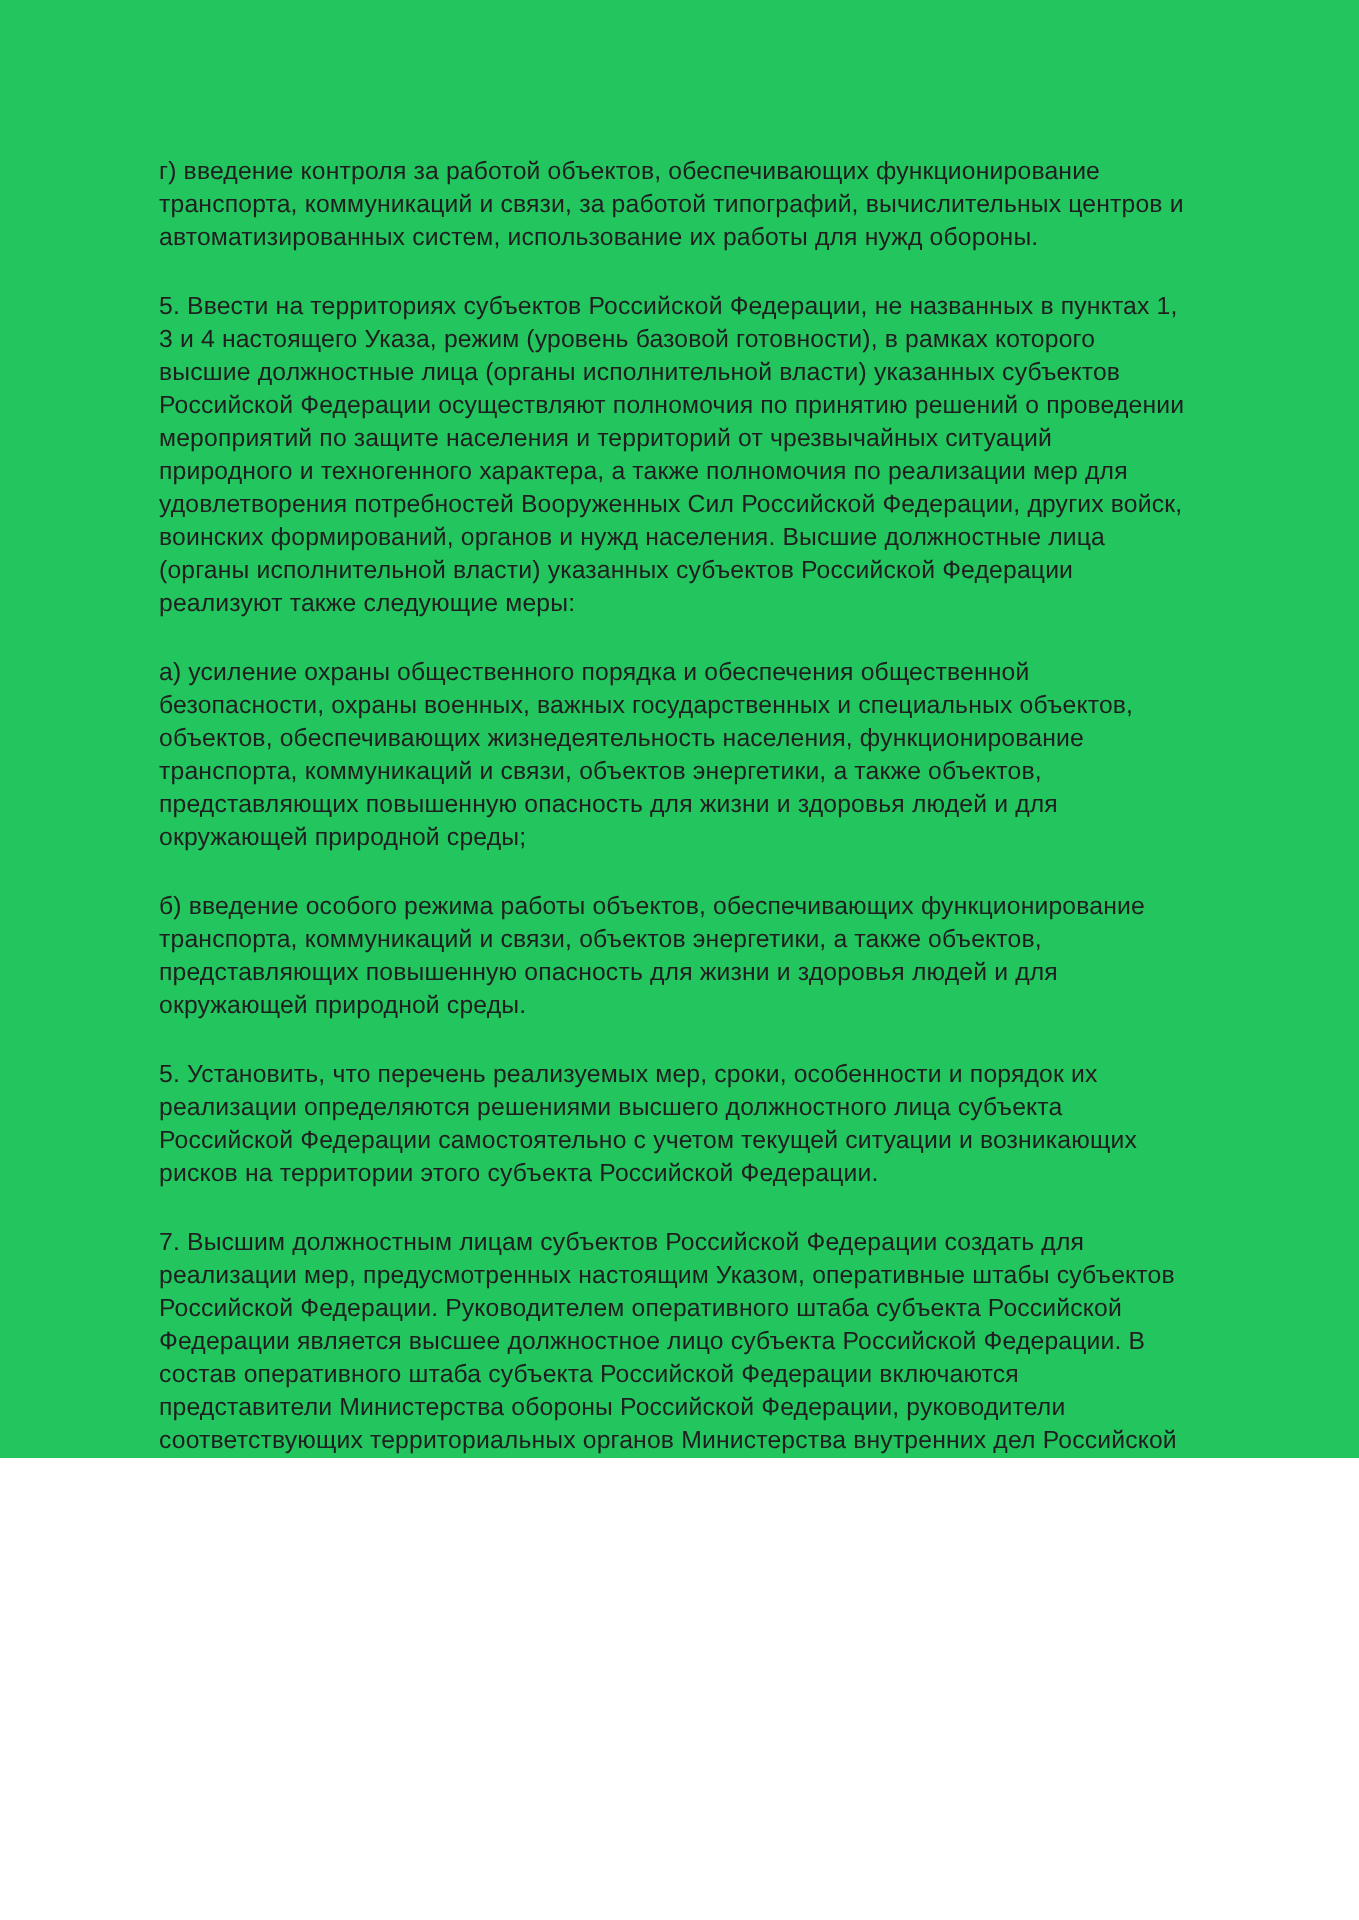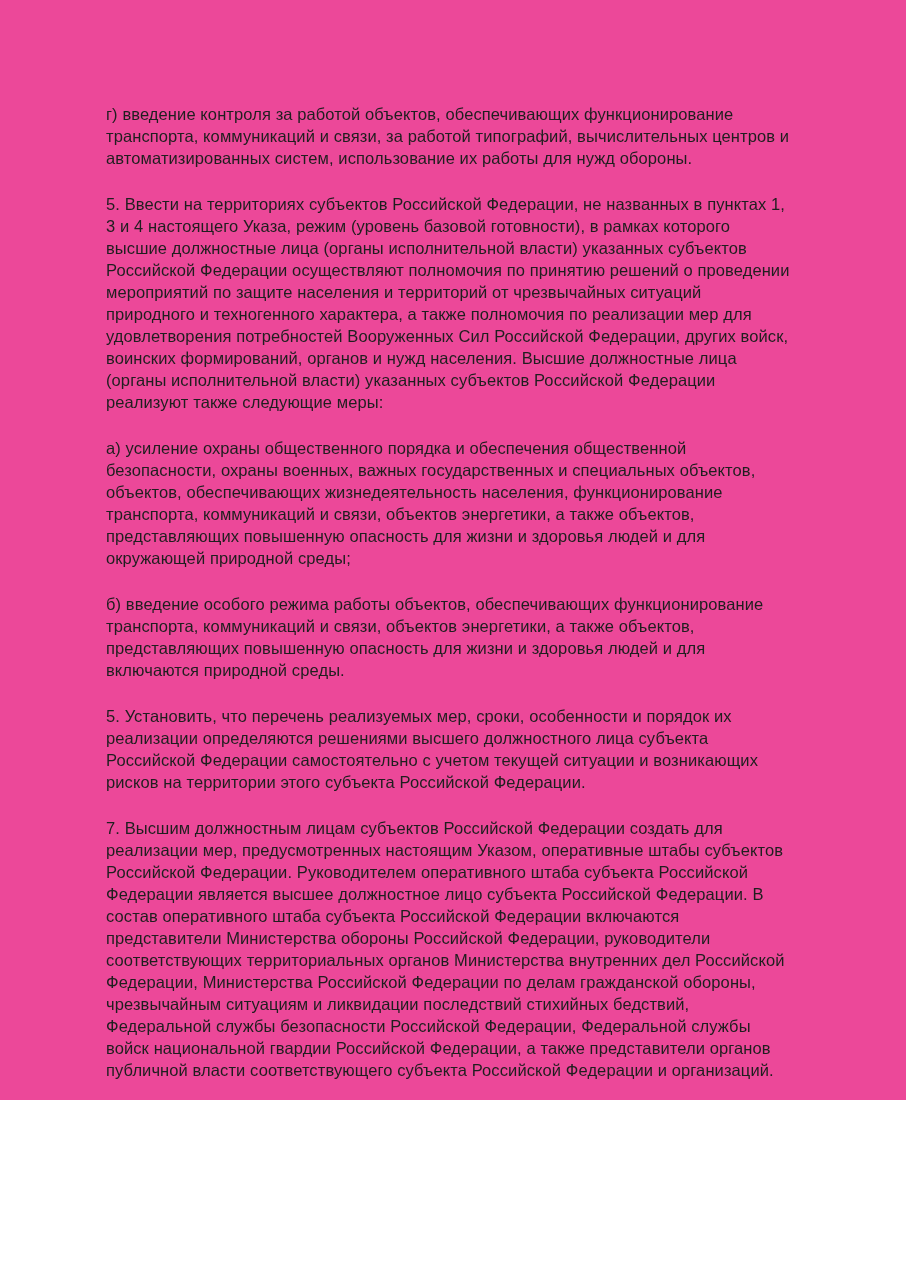--- a/index.html
+++ b/index.html
@@ -3,22 +3,22 @@
 <meta charset="utf-8">
 <style>
   html, body {
     margin: 0;
     padding: 0;
     background: #ffffff;
   }
   .page {
     position: relative;
     width: 906px;
-    height: 1100px;
-    background: #ec4899;
+    height: 972px;
+    background: #22c55e;
     overflow: hidden;
     font-family: "Liberation Sans", sans-serif;
   }
   .doc {
     position: absolute;
     left: 106px;
     top: 103px;
     width: 780px;
     font-size: 16.5px;
     line-height: 22px;
@@ -73,21 +73,21 @@
 реализуют также следующие меры:</p>
       <p class="para">а) усиление охраны общественного порядка и обеспечения общественной
 безопасности, охраны военных, важных государственных и специальных объектов,
 объектов, обеспечивающих жизнедеятельность населения, функционирование
 транспорта, коммуникаций и связи, объектов энергетики, а также объектов,
 представляющих повышенную опасность для жизни и здоровья людей и для
 окружающей природной среды;</p>
       <p class="para">б) введение особого режима работы объектов, обеспечивающих функционирование
 транспорта, коммуникаций и связи, объектов энергетики, а также объектов,
 представляющих повышенную опасность для жизни и здоровья людей и для
-включаются природной среды.</p>
+окружающей природной среды.</p>
       <p class="para">5. Установить, что перечень реализуемых мер, сроки, особенности и порядок их
 реализации определяются решениями высшего должностного лица субъекта
 Российской Федерации самостоятельно с учетом текущей ситуации и возникающих
 рисков на территории этого субъекта Российской Федерации.</p>
       <p class="para">7. Высшим должностным лицам субъектов Российской Федерации создать для
 реализации мер, предусмотренных настоящим Указом, оперативные штабы субъектов
 Российской Федерации. Руководителем оперативного штаба субъекта Российской
 Федерации является высшее должностное лицо субъекта Российской Федерации. В
 состав оперативного штаба субъекта Российской Федерации включаются
 представители Министерства обороны Российской Федерации, руководители

